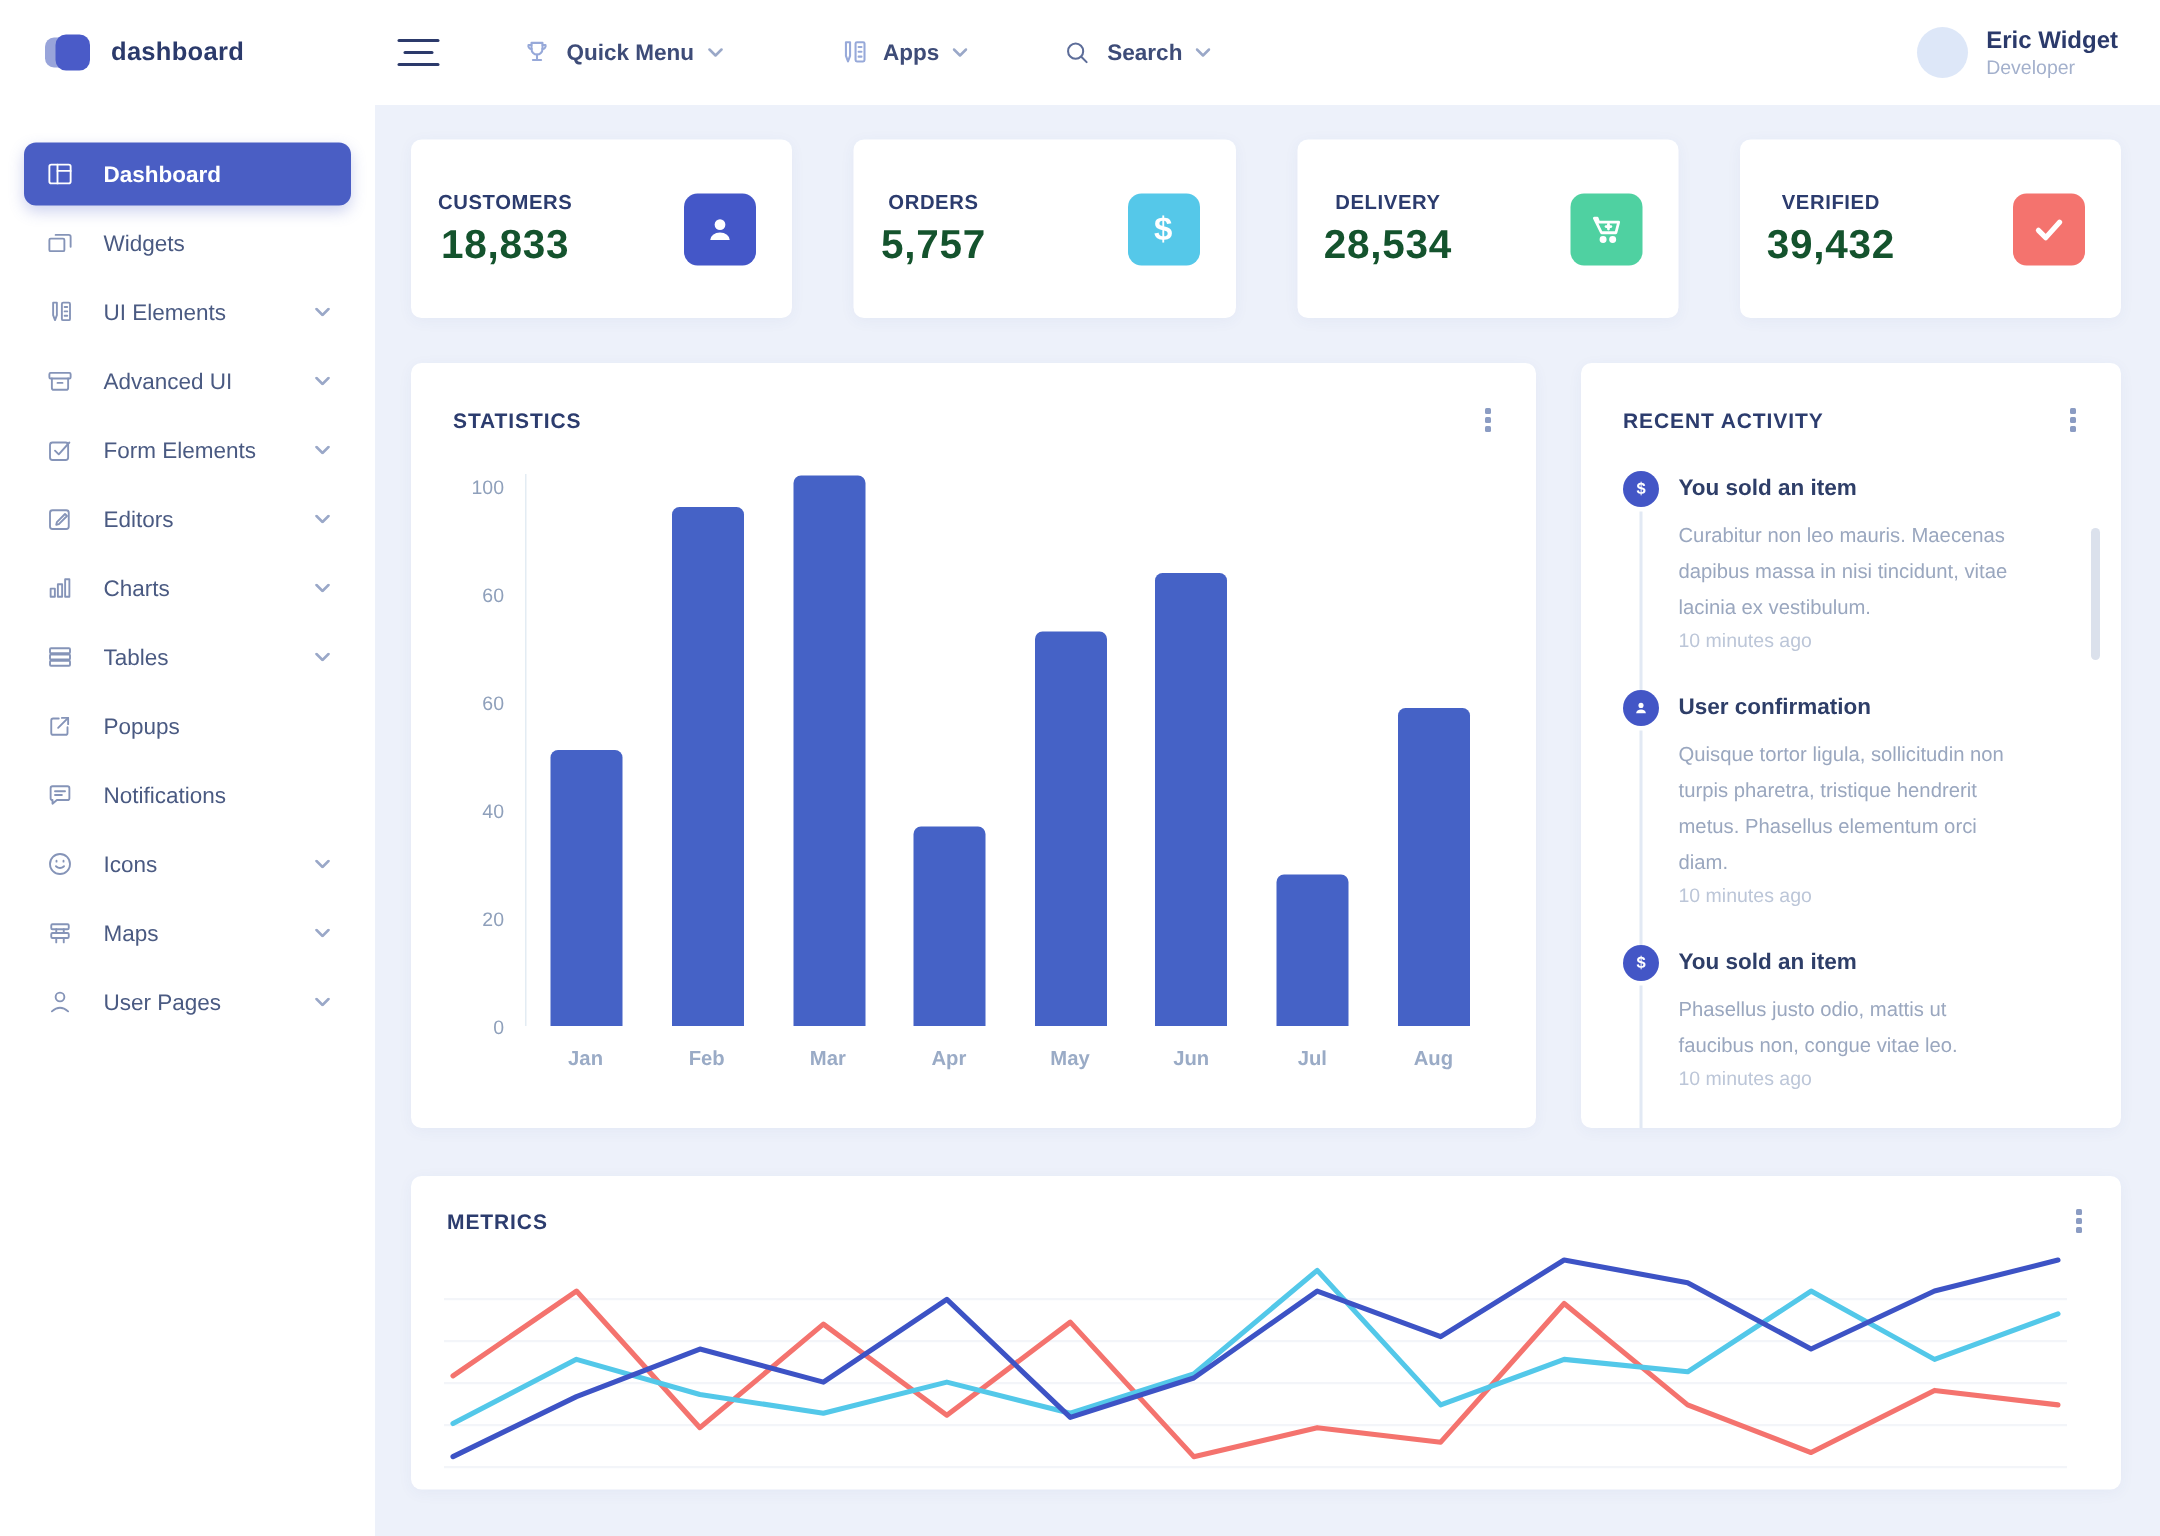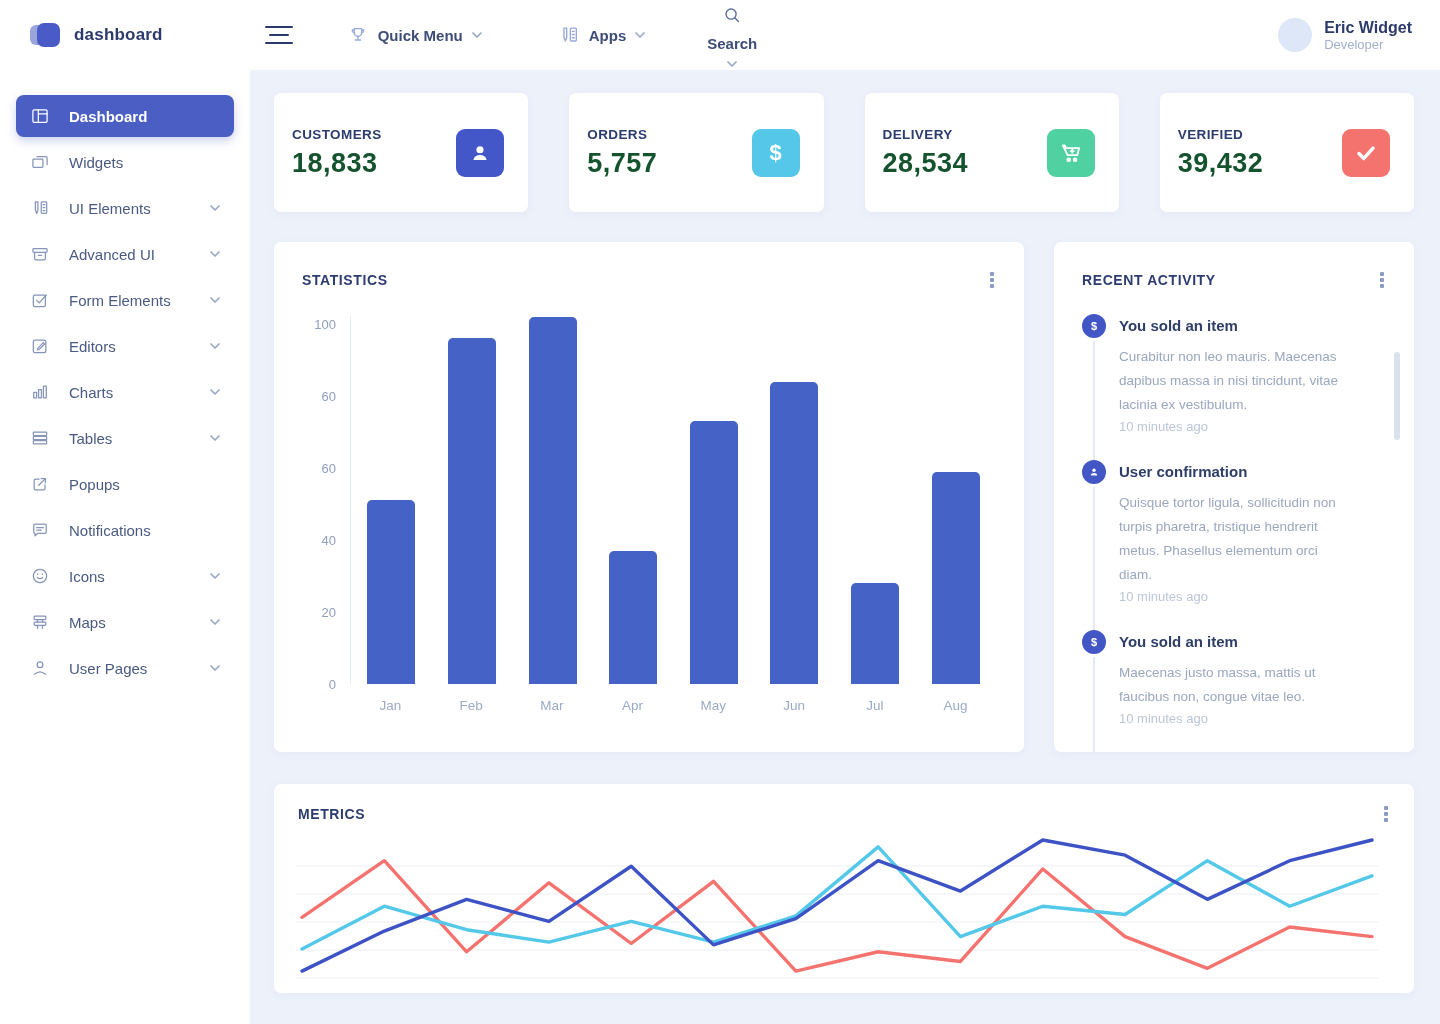--- a/index.html
+++ b/index.html
@@ -18,21 +18,21 @@
   .brand-text { margin-left:10px; font-size:17px; font-weight:bold; color:#2b3a6b; letter-spacing:.2px; }
   .hamburger { margin-left:102px; width:28px; display:flex; flex-direction:column;
     align-items:center; gap:6px; cursor:pointer; }
   .hamburger div { height:2px; background:#2c3a6b; border-radius:1px; }
   .hamburger .l1, .hamburger .l3 { width:28px; }
   .hamburger .l2 { width:20px; }
   .nav-item { display:flex; align-items:center; gap:9px; cursor:pointer; }
   .nav-item .nav-label { font-size:15px; color:#3e4c78;font-weight:bold; }
   .nav-quick { margin-left:54px; }
   .nav-apps { margin-left:76px; }
-  .nav-search { margin-left:62px;flex-direction:column; }
+  .nav-search { margin-left:62px; }
   .nav-ico { width:22px; height:22px; stroke:#97a9d9; fill:none; stroke-width:1.5;
     stroke-linecap:round; stroke-linejoin:round; }
   .nav-search .nav-ico { stroke:#5d6d99; }
   .chev { width:10px; height:6px; stroke:#9aa8c8; fill:none; stroke-width:1.7;
     stroke-linecap:round; stroke-linejoin:round; }
   .nav-user { margin-left:auto; display:flex; align-items:center; gap:12px; cursor:pointer;justify-content:space-between; }
   .avatar { width:34px; height:34px; border-radius:50%; background:#dde7f8; }
   .user-name { font-size:16px; font-weight:bold; color:#2b3a6b; line-height:1.2; }
   .user-role { font-size:13px; color:#a3b0cc; line-height:1.2; }
 
@@ -48,21 +48,21 @@
   .side-item.active { background:#4a5ec4; box-shadow:0 4px 10px rgba(74,94,196,.28); }
   .side-item.active .i { stroke:#ffffff; }
   .side-item.active .side-label { color:#ffffff; font-weight:bold; }
 
   
   .main { position:absolute; top:70px; left:250px; width:1190px; height:954px;
     padding:23px 26px 0 24px; }
   .card { background:#ffffff; border-radius:7px; box-shadow:0 2px 10px rgba(62,86,151,.05); }
 
   
-  .stats-row { display:flex; gap:41px; }
+  .stats-row { display:flex; gap:41px;text-align:center; }
   .stat-card { width:264px; height:119px; display:flex; align-items:center;
     justify-content:space-between; padding:0 24px 0 18px; }
   .stat-txt { }
   .stat-label { font-size:13.5px; font-weight:bold; color:#2c3c6e; letter-spacing:.4px; }
   .stat-value { margin-top:6px; font-size:27px; font-weight:600; color:#14532d; letter-spacing:.5px; }
   .stat-icon { width:48px; height:48px; border-radius:9px; display:flex;
     align-items:center; justify-content:center; }
   .stat-icon svg { width:26px; height:26px; }
   .dollar-glyph { color:#fff; font-size:22px; font-weight:bold; }
 
@@ -75,21 +75,21 @@
 
   
   .stats-panel { width:750px; height:510px; padding:28px; }
   .chart-wrap { display:flex; margin-top:26px; }
   .yaxis { position:relative; width:48px; height:368px; flex:none; }
   .ytick { position:absolute; right:14px; font-size:13px; color:#8fa0bb; }
   .bar-plot { flex:1; height:368px; border-left:1px solid #e3ecf3; display:flex;
     align-items:flex-end; }
   .bar-slot { flex:1; display:flex; justify-content:center; align-items:flex-end; }
   .bar { width:48px; border-radius:5px 5px 0 0; }
-  .month-row { display:flex; margin:14px 0 0 48px; }
+  .month-row { display:flex; margin:14px 0 0 48px;font-weight:bold; }
   .month { flex:1; text-align:center; font-size:13.5px; color:#9aabc6; }
 
   
   .activity-panel { width:360px; height:510px; padding:28px; position:relative; }
   .act-list { margin-top:24px; }
   .act-item { display:flex; }
   .act-left { width:24px; flex:none; display:flex; flex-direction:column; align-items:center; }
   .act-circle { width:24px; height:24px; border-radius:50%; background:#4356c6; flex:none;
     display:flex; align-items:center; justify-content:center; }
   .act-circle span { color:#fff; font-size:11px; font-weight:bold; }
@@ -477,21 +477,21 @@
 
         <div class="act-item">
           <div class="act-left">
             <div class="act-circle">
                 <span>$</span>
               </div>
             <div class="act-line"></div>
           </div>
           <div class="act-body">
             <div class="act-title">You sold an item</div>
-            <div class="act-text">Maecenas justo massa, mattis ut faucibus non, congue vitae leo.</div>
+            <div class="act-text">Phasellus justo odio, mattis ut faucibus non, congue vitae leo.</div>
             <div class="act-time">10 minutes ago</div>
           </div>
         </div>
 
       </div>
       <div class="act-scrollbar"></div>
     </div>
   </div>
 
   <div class="card metrics-panel">

